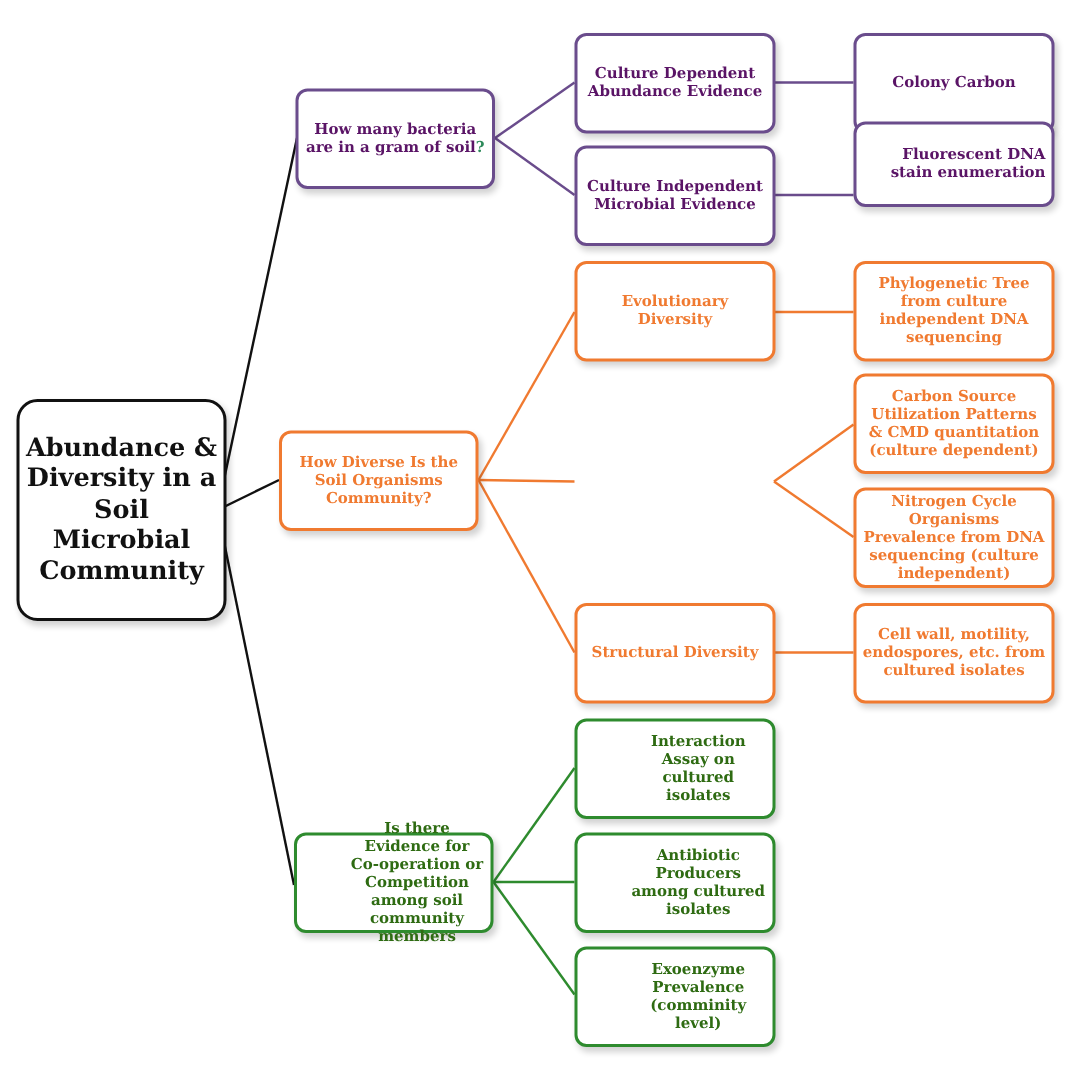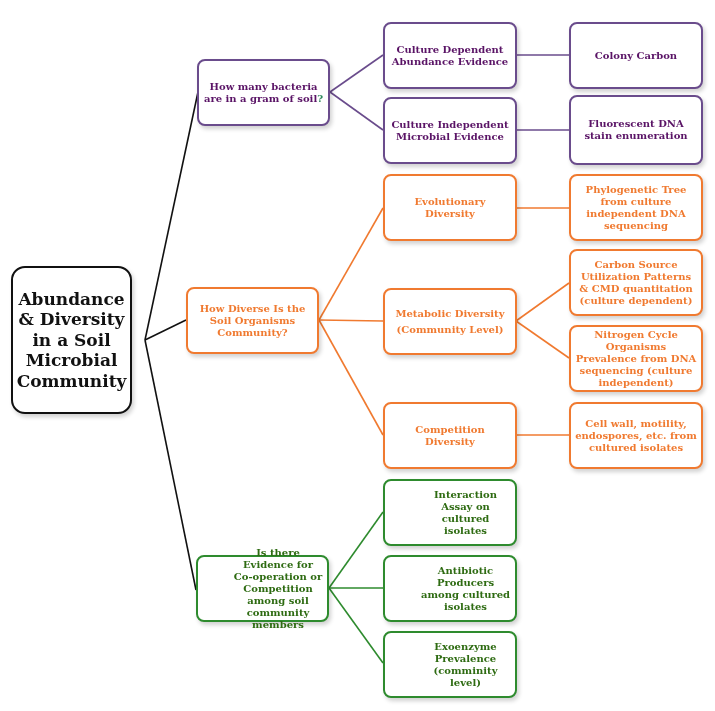--- a/index.html
+++ b/index.html
@@ -41,52 +41,48 @@
     <line x1="516" y1="208" x2="569" y2="208" stroke="#f07a30" stroke-width="1.6"></line>
     <line x1="516" y1="321" x2="569" y2="283" stroke="#f07a30" stroke-width="1.6"></line>
     <line x1="516" y1="321" x2="569" y2="358" stroke="#f07a30" stroke-width="1.6"></line>
     <line x1="516" y1="435" x2="569" y2="435" stroke="#f07a30" stroke-width="1.6"></line>
 
     <line x1="329" y1="588" x2="383" y2="512" stroke="#2e8b2e" stroke-width="1.6"></line>
     <line x1="329" y1="588" x2="383" y2="588" stroke="#2e8b2e" stroke-width="1.6"></line>
     <line x1="329" y1="588" x2="383" y2="663" stroke="#2e8b2e" stroke-width="1.6"></line>
   </svg>
 
-  <div class="node root" style="left:11px; top:266px; width:121px; height:148px;">
+  <div class="node root" style="left:11px; top:266px; width:140px; height:148px;">
     <span>Abundance &amp; Diversity in a Soil Microbial Community</span>
   </div>
 
   <div class="node purple" style="left:197px; top:59px; width:133px; height:67px;">
     <span><span style="display:inline">How many bacteria are in a gram of soil</span><span class="qmark-purple" style="display:inline">?</span></span>
   </div>
   <div class="node purple" style="left:383px; top:22px; width:134px; height:67px;">
     <span>Culture Dependent Abundance Evidence</span>
   </div>
   <div class="node purple" style="left:383px; top:97px; width:134px; height:67px;">
     <span>Culture Independent Microbial Evidence</span>
   </div>
   <div class="node purple" style="left:569px; top:22px; width:134px; height:67px;">
     <span>Colony Carbon</span>
   </div>
-  <div class="node purple" style="left:569px; top:95px; width:134px; height:70px;">
+  <div class="node purple" style="left:569px; top:81px; width:134px; height:57px;text-align:right;">
     <span>Fluorescent DNA stain enumeration</span>
   </div>
 
   <div class="node orange" style="left:186px; top:287px; width:133px; height:67px;">
     <span>How Diverse Is the Soil Organisms Community?</span>
   </div>
   <div class="node orange" style="left:383px; top:174px; width:134px; height:67px;">
     <span>Evolutionary Diversity</span>
   </div>
-  <div class="node orange" style="left:383px; top:288px; width:134px; height:67px; flex-direction:column; line-height:1.6;">
-    <span>Metabolic Diversity</span>
-    <span>(Community Level)</span>
-  </div>
   <div class="node orange" style="left:383px; top:402px; width:134px; height:67px;">
-    <span>Competition Diversity</span>
+    <span>Structural Diversity</span>
   </div>
   <div class="node orange" style="left:569px; top:174px; width:134px; height:67px;text-align:center;">
     <span>Phylogenetic Tree from culture independent DNA sequencing</span>
   </div>
   <div class="node orange" style="left:569px; top:249px; width:134px; height:67px;">
     <span>Carbon Source Utilization Patterns &amp; CMD quantitation (culture dependent)</span>
   </div>
   <div class="node orange" style="left:569px; top:325px; width:134px; height:67px;">
     <span>Nitrogen Cycle Organisms Prevalence from DNA sequencing (culture independent)</span>
   </div>

